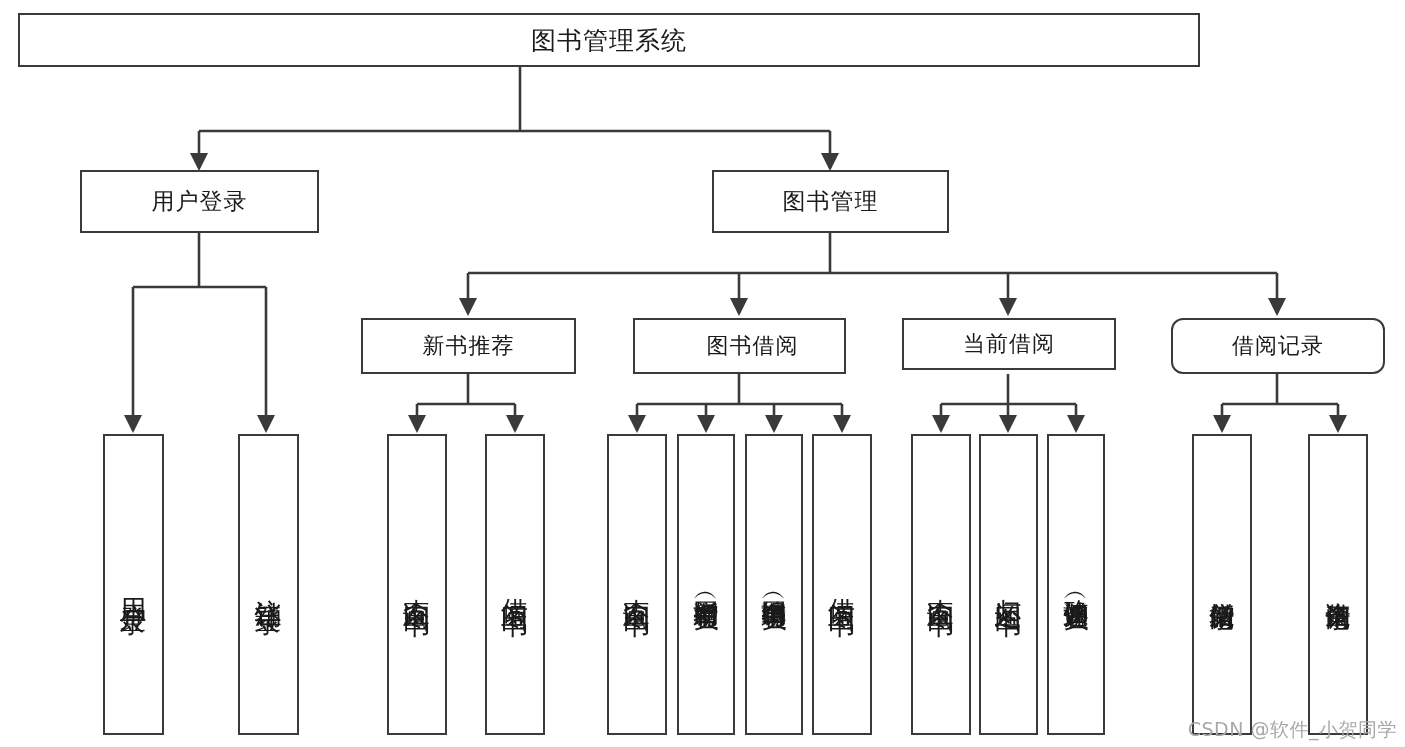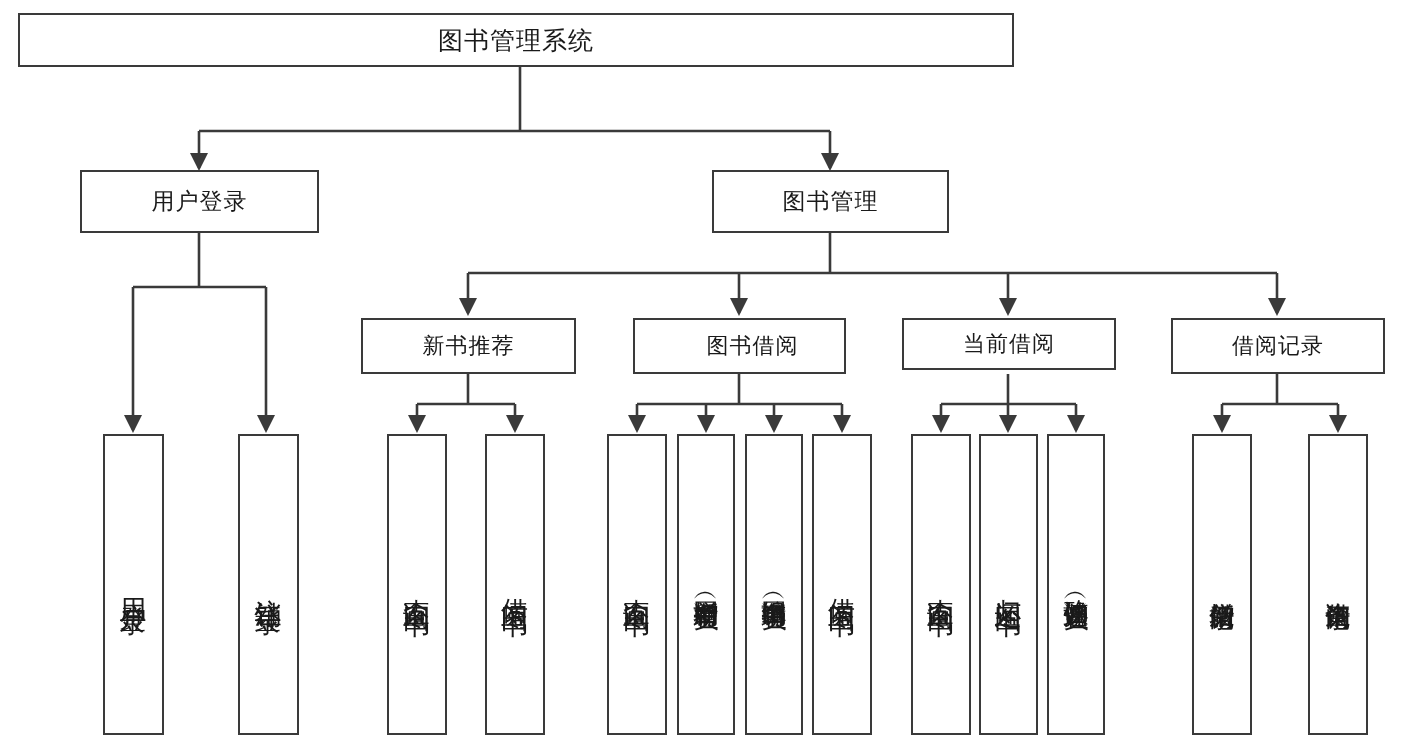--- a/index.html
+++ b/index.html
@@ -127,41 +127,41 @@
       <path d="M 1008 404 L 1008 430" marker-end="url(#arrow)"></path>
       <path d="M 1076 404 L 1076 430" marker-end="url(#arrow)"></path>
 
       <path d="M 1277 374 L 1277 404"></path>
       <path d="M 1222 404 L 1338 404"></path>
       <path d="M 1222 404 L 1222 430" marker-end="url(#arrow)"></path>
       <path d="M 1338 404 L 1338 430" marker-end="url(#arrow)"></path>
     </g>
   </svg>
 
-  <div class="node root" style="left:18px; top:13px; width:996px; height:54px;">
+  <div class="node root" style="left:18px; top:13px; width:1182px; height:54px;">
     <span class="lbl">图书管理系统</span>
   </div>
 
   <div class="node h1" style="left:80px; top:170px; width:239px; height:63px;">
     <span class="lbl">用户登录</span>
   </div>
   <div class="node h2" style="left:361px; top:318px; width:215px; height:56px;">
     <span class="lbl">新书推荐</span>
   </div>
 
   <div class="node h1" style="left:712px; top:170px; width:237px; height:63px;">
     <span class="lbl">图书管理</span>
   </div>
   <div class="node h2" style="left:633px; top:318px; width:213px; height:56px;padding-left:26px;">
     <span class="lbl">图书借阅</span>
   </div>
   <div class="node h2" style="left:902px; top:318px; width:214px; height:52px;">
     <span class="lbl">当前借阅</span>
   </div>
-  <div class="node h2" style="left:1171px; top:318px; width:214px; height:56px;">
+  <div class="node h2" style="left:1171px; top:318px; width:214px; height:56px;border-radius:12px;">
     <span class="lbl">借阅记录</span>
   </div>
 
   <div class="node leaf" style="left:103px; top:434px; width:61px; height:301px;">
     <span class="lbl">用户登录</span>
   </div>
   <div class="node leaf" style="left:238px; top:434px; width:61px; height:301px;">
     <span class="lbl">注销登录</span>
   </div>
 
@@ -195,14 +195,15 @@
     <span class="lbl">确认归还（管理员）</span>
   </div>
 
   <div class="node leaf tight" style="left:1192px; top:434px; width:60px; height:301px;">
     <span class="lbl">新增借阅记录</span>
   </div>
   <div class="node leaf tight" style="left:1308px; top:434px; width:60px; height:301px;">
     <span class="lbl">查询借阅记录</span>
   </div>
 
+  <div class="watermark">CSDN @软件_小贺同学</div>
 
 </div>
 
 </body></html>

